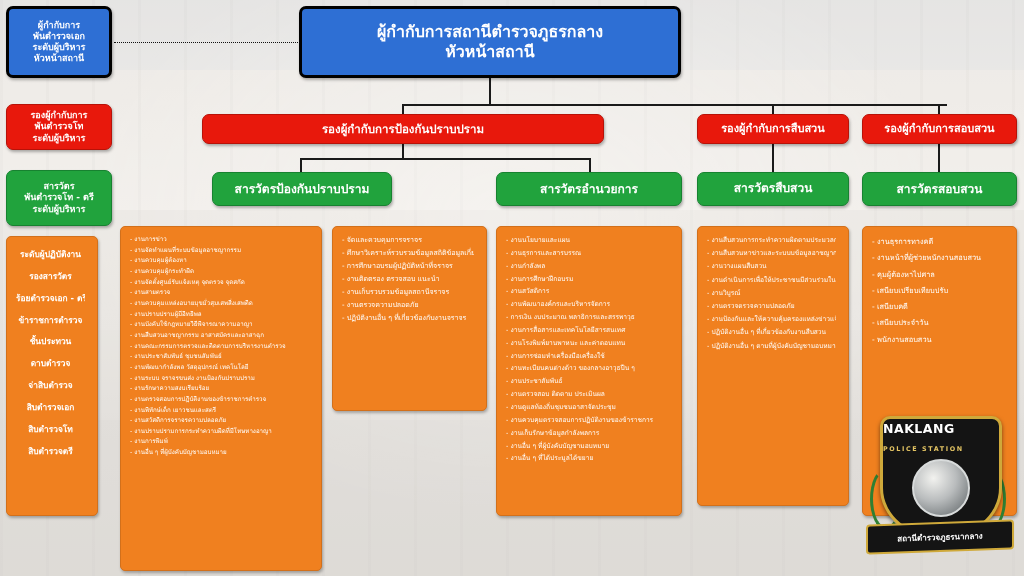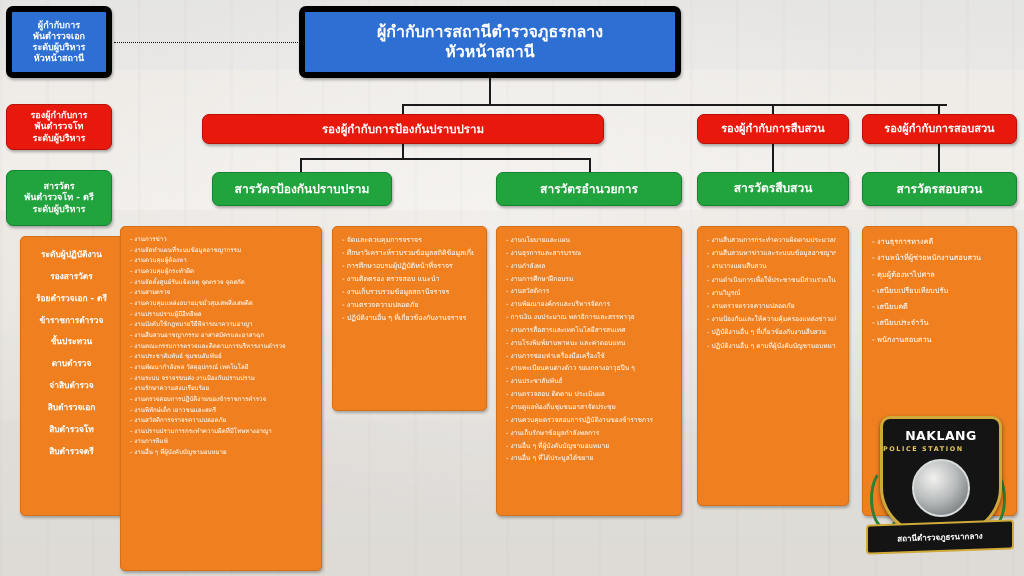--- a/index.html
+++ b/index.html
@@ -37,21 +37,21 @@
     box-sizing:border-box;
     display:flex;align-items:center;justify-content:center;
     text-align:center;
     color:#fff;
     font-weight:700;
     border-radius:7px;
     line-height:1.25;
     padding:3px 6px;
     box-shadow:1px 2px 3px rgba(0,0,0,.30);
   }
-  .blue{background:#2e6fd4;border:6px solid #000000;}
+  .blue{background:#2e6fd4;border:3px solid #000000;}
   .red{background:#e8180c;border:1px solid #b81208;}
   .green{background:#21a33d;border:1px solid #178230;}
 
   .lbox{
     position:absolute;box-sizing:border-box;
     background:#f0801f;border:1px solid #d2701b;border-radius:5px;
     color:#fff;font-size:6.2px;line-height:1.72;
     padding:7px 12px 6px 9px;
     box-shadow:1px 2px 3px rgba(0,0,0,.28);
     overflow:hidden;
@@ -68,21 +68,21 @@
 
   
   #badge{position:absolute;left:862px;top:410px;width:152px;height:152px;}
   .badge-shield{
     position:absolute;left:18px;top:6px;width:116px;height:118px;
     background:#141414;
     border:3px solid #cfa93a;
     border-radius:10px 10px 50% 50%/10px 10px 42% 42%;
     box-shadow:0 2px 4px rgba(0,0,0,.5);
   }
-  .badge-top{position:absolute;top:9px;left:0;right:0;text-align:center;color:#fff;font-size:12.5px;font-weight:700;letter-spacing:.5px;}
+  .badge-top{position:absolute;top:2px;left:0;right:0;color:#fff;font-size:12.5px;font-weight:700;letter-spacing:.5px;}
   .badge-sub{position:absolute;top:26px;left:0;right:0;text-align:left;color:#e3c463;font-size:6.4px;font-weight:700;letter-spacing:1.6px;}
   .badge-seal{
     position:absolute;left:50%;top:40px;transform:translateX(-50%);
     width:54px;height:54px;border-radius:50%;
     background:radial-gradient(circle at 36% 32%, #f2f2ef 0%, #b9bcbd 45%, #7d8284 80%, #5d6264 100%);
     border:2px solid #d8dbdb;
   }
   .badge-ribbon{
     position:absolute;left:4px;top:112px;width:144px;height:26px;
     background:#141414;border:2px solid #cfa93a;border-radius:4px;
@@ -114,21 +114,21 @@
     <span>พันตำรวจโท</span>
     <span>ระดับผู้บริหาร</span>
   </div>
 
   <div class="node green" style="left:6px;top:170px;width:106px;height:56px;font-size:9px;flex-direction:column;">
     <span>สารวัตร</span>
     <span>พันตำรวจโท - ตรี</span>
     <span>ระดับผู้บริหาร</span>
   </div>
 
-  <div class="lbox center" style="left:20px;top:236px;width:106px;height:280px;">
+  <div class="lbox center" style="left:6px;top:236px;width:92px;height:280px;">
     <ul>
       <li>ระดับผู้ปฏิบัติงาน</li>
       <li>รองสารวัตร</li>
       <li>ร้อยตำรวจเอก - ตรี</li>
       <li>ข้าราชการตำรวจ</li>
       <li>ชั้นประทวน</li>
       <li>ดาบตำรวจ</li>
       <li>จ่าสิบตำรวจ</li>
       <li>สิบตำรวจเอก</li>
       <li>สิบตำรวจโท</li>

